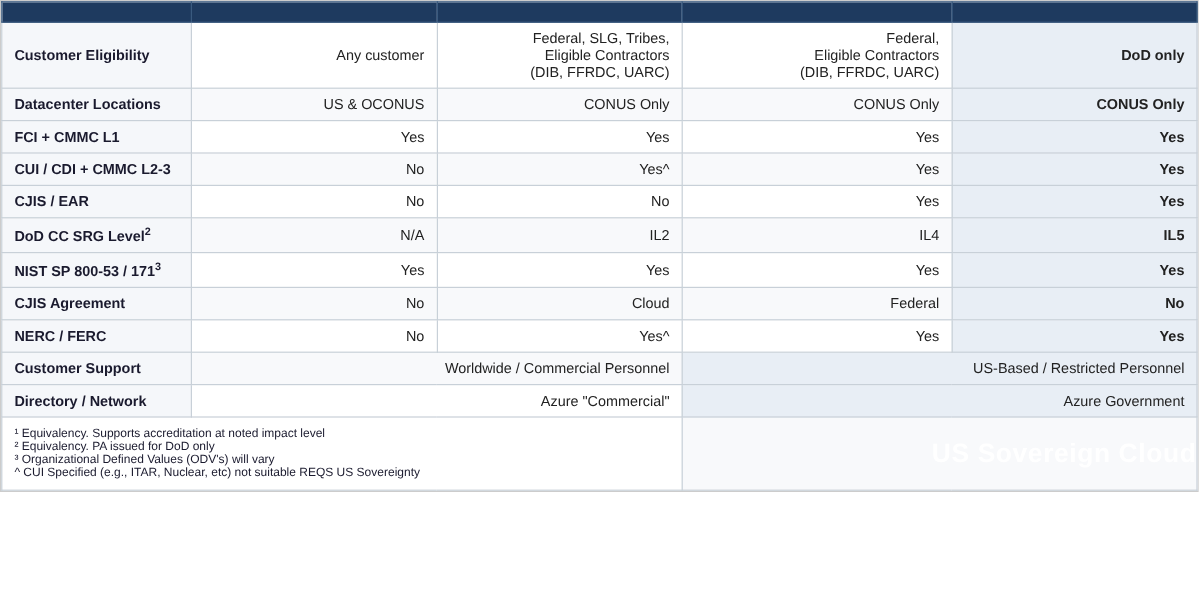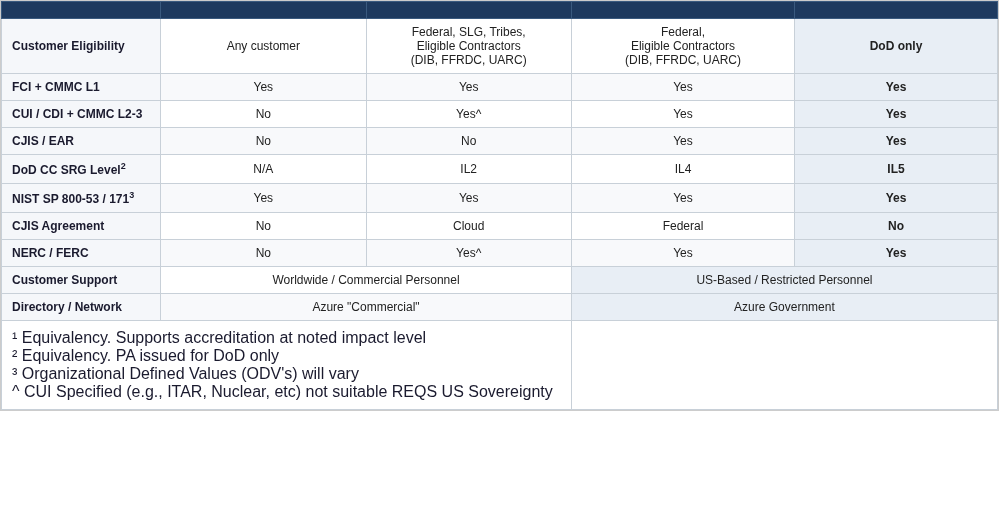--- a/index.html
+++ b/index.html
@@ -38,21 +38,21 @@
       color: #222;
       font-size: 12px;
     }
     tbody tr td:first-child {
       font-weight: 600;
       background: #f5f7fa;
       color: #1a1a2e;
       white-space: nowrap;
     }
     tbody tr td:not(:first-child) {
-      text-align: center;
+      text-align: right;
     }
     tbody tr:nth-child(odd) td:not(:first-child) {
       background: #fff;
     }
     tbody tr:nth-child(even) td:not(:first-child) {
       background: #f8f9fb;
     }
     .bold { font-weight: bold; }
     .dod-col {
       background: #e8eef5 !important;
@@ -69,21 +69,21 @@
       font-size: 22px;
       font-weight: 700;
       padding: 16px 10px;
       letter-spacing: 0.5px;
     }
     .bottom-row td {
       padding: 0;
     }
     .bottom-left {
       padding: 8px 10px !important;
-      font-size: 16px;
+      font-size: 10px;
       color: #444;
       background: #fff !important;
       vertical-align: top;
       font-weight: normal !important;
     }
     sup {
       font-size: 9px;
     }
   </style>
 </head>
@@ -100,20 +100,27 @@
         <th style="width:200px;"></th>
       </tr>
     </thead>
     <tbody id="table-body">
     <tr>
           <td>Customer Eligibility</td>
           <td>Any customer</td>
           <td>Federal, SLG, Tribes,<br>Eligible Contractors<br>(DIB, FFRDC, UARC)</td>
           <td>Federal,<br>Eligible Contractors<br>(DIB, FFRDC, UARC)</td>
           <td class="dod-col-bold bold">DoD only</td>
+        </tr>
+        <tr>
+          <td>Datacenter Locations</td>
+          <td>US &amp; OCONUS</td>
+          <td>CONUS Only</td>
+          <td>CONUS Only</td>
+          <td class="dod-col-bold bold">CONUS Only</td>
         </tr>
         <tr>
           <td>FCI + CMMC L1</td>
           <td>Yes</td>
           <td>Yes</td>
           <td>Yes</td>
           <td class="dod-col-bold bold">Yes</td>
         </tr>
         <tr>
           <td>CUI / CDI + CMMC L2-3</td>

